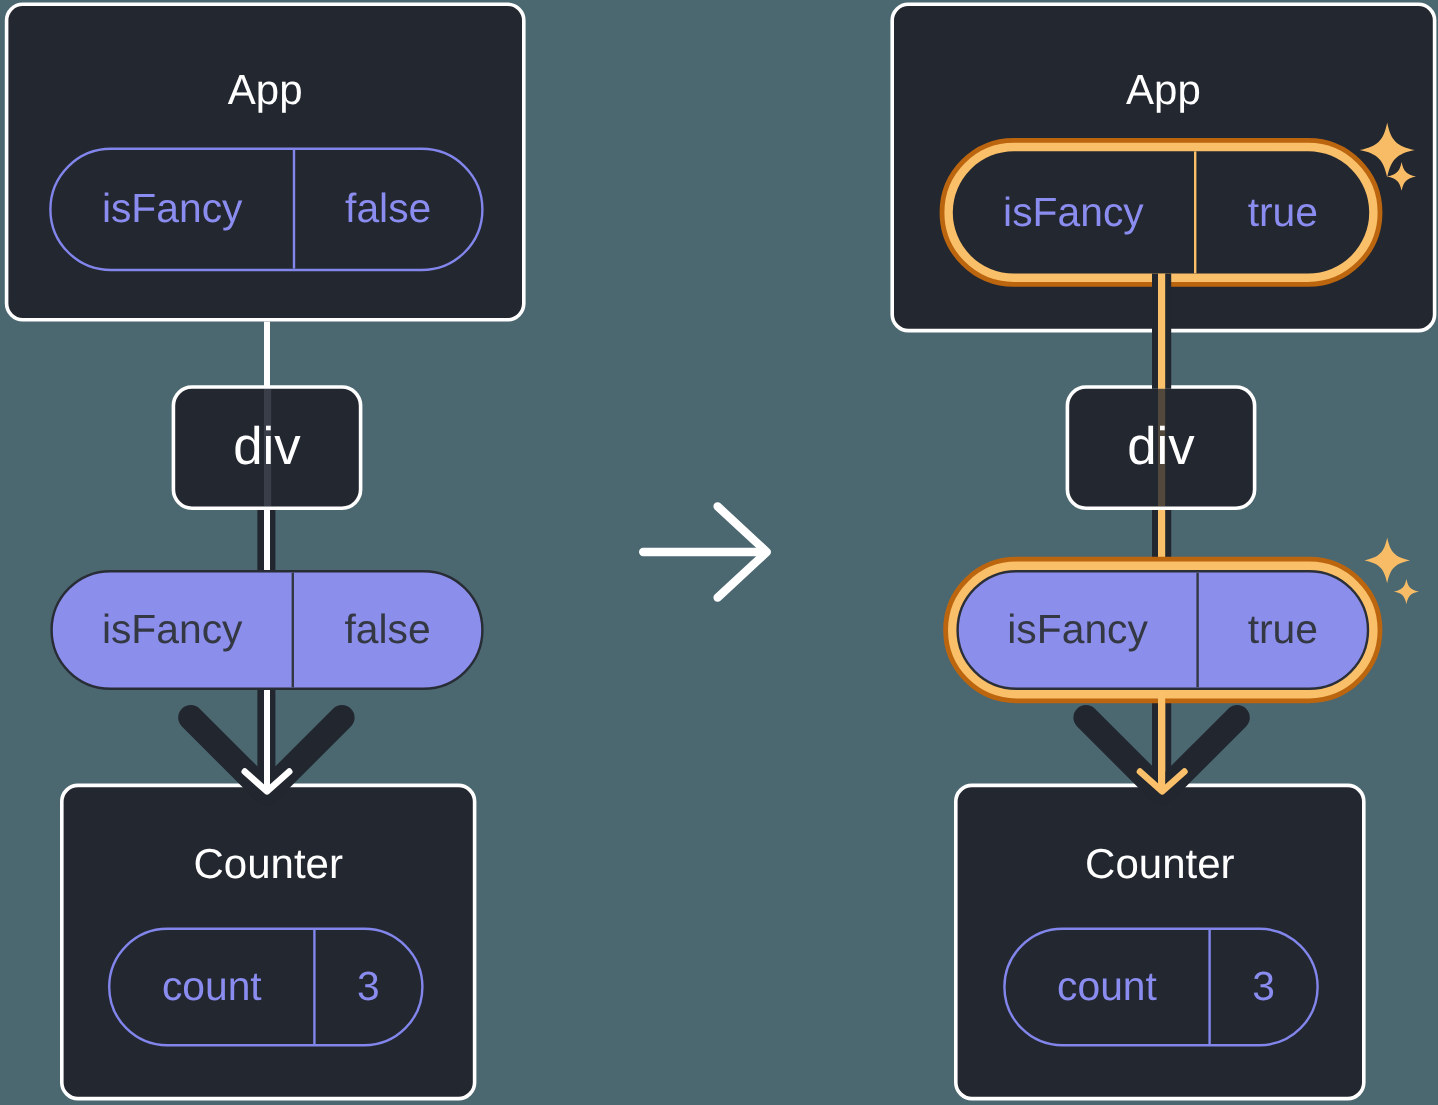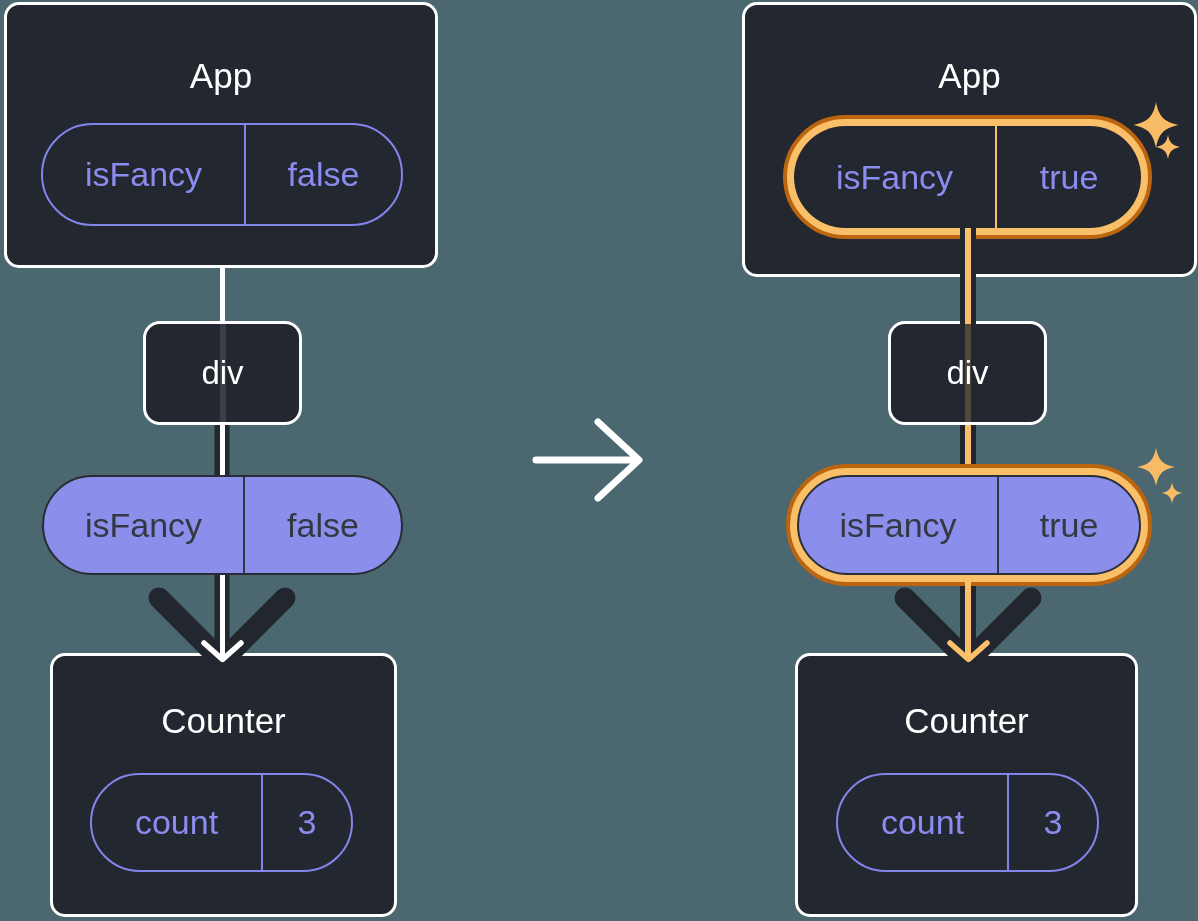--- a/index.html
+++ b/index.html
@@ -29,21 +29,21 @@
   .ring-pill .divider{width:2px;}
   .ring-pill .value{font-weight:400;}
   .ring-pill-dark{background:#23272F;color:#8A8CEF;}
   .ring-pill-dark .divider{background:#FABF69;}
   .ring-pill-purple{background:#8B8EEA;color:#343843;border:2.5px solid #2B2F38;}
   .ring-pill-purple .divider{background:#343843;}
   .div-node{border-radius:17px;}
   .div-stripe{position:absolute;left:calc(50% - 3px);top:0;bottom:0;width:6px;}
   .stripe-gray{background:rgba(210,225,255,0.13);}
   .stripe-amber{background:rgba(251,192,106,0.22);}
-  .div-label{position:absolute;left:0;top:0;right:0;bottom:0;display:flex;align-items:center;justify-content:center;color:#FFFFFF;font-size:33px;}
+  .div-label{position:absolute;left:0;top:0;right:0;bottom:0;display:flex;align-items:center;justify-content:center;color:#FFFFFF;font-size:44px;}
   
   .w155{width:155px;} .w156{width:156px;} .w144{width:144px;} .w140{width:140px;} .w88{width:88px;}
 </style>
 </head>
 <body>
 
 <div id="stage">
 
   <svg id="layer-under" class="layer" width="1198" height="921" viewBox="0 0 1198 921">
 

